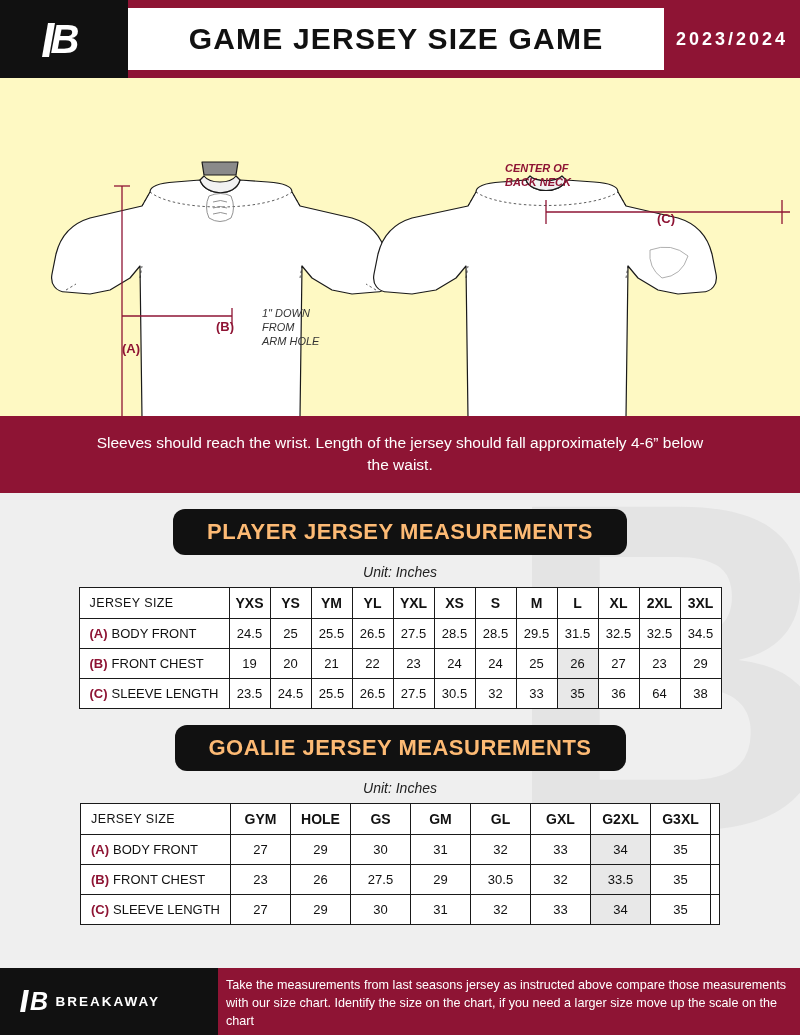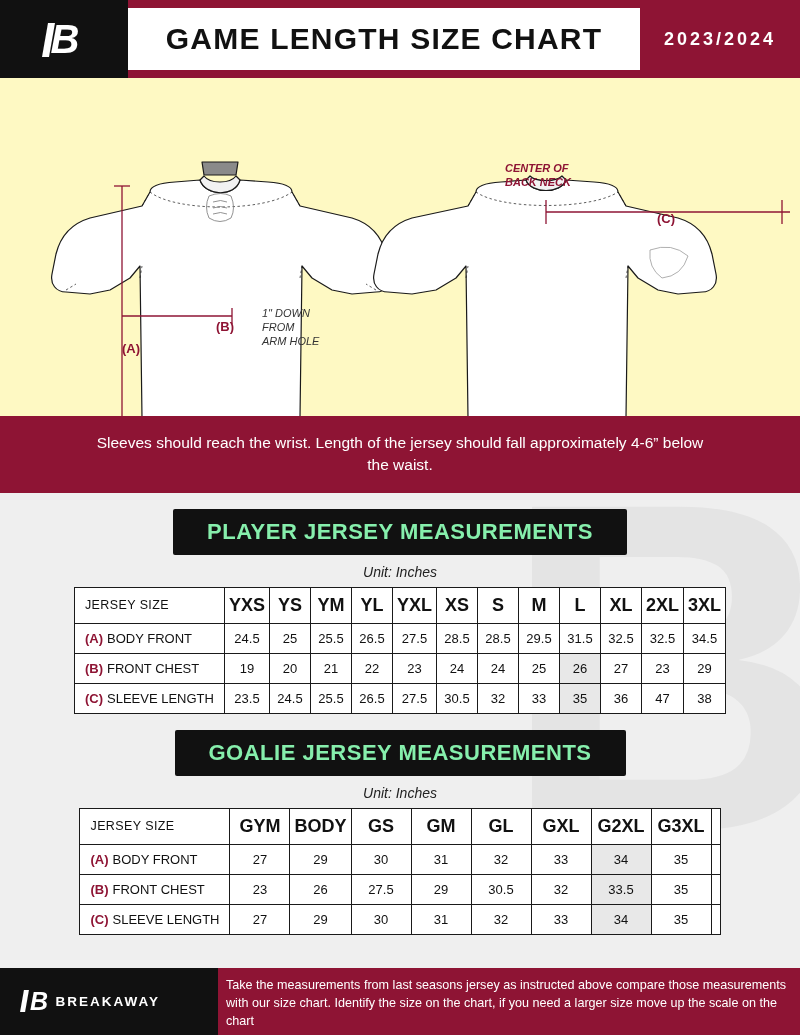--- a/index.html
+++ b/index.html
@@ -71,21 +71,21 @@
     position: relative;
   }
   .header-title {
     font-size: 30px;
     font-weight: bold;
     letter-spacing: 1.2px;
     color: #111;
     font-family: "Liberation Sans", sans-serif;
   }
   .header-season {
-    width: 160px;
+    width: 136px;
     background: #8e1434;
     color: #fff;
     display: flex;
     align-items: center;
     justify-content: center;
     font-size: 18px;
     font-weight: bold;
     letter-spacing: 3px;
   }
 
@@ -133,27 +133,27 @@
   }
 
   
   .section {
     position: relative;
     z-index: 1;
     padding-top: 16px;
   }
   .section-title {
     background: #111;
-    color: #86efac;
+    color: #fdba74;
     font-size: 22px;
     font-weight: bold;
     letter-spacing: 0.5px;
     text-align: center;
     padding: 10px 34px;
-    border-radius: 2px;
+    border-radius: 12px;
     display: inline-block;
     font-family: "Liberation Sans", sans-serif;
   }
   .title-row { text-align: center; }
   .unit {
     text-align: center;
     font-style: italic;
     font-size: 14px;
     color: #222;
     margin: 9px 0 7px 0;
@@ -173,21 +173,21 @@
     color: #111;
   }
   table.size-table th.hdr-label, table.size-table td.row-label {
     text-align: left;
     padding-left: 10px;
     padding-right: 6px;
     white-space: nowrap;
   }
   table.size-table th {
     font-weight: bold;
-    font-size: 18px;
+    font-size: 14px;
   }
   table.size-table th.hdr-label {
     font-weight: normal;
     font-size: 12.5px;
     letter-spacing: 0.4px;
   }
   .rowtag {
     color: #8e1434;
     font-weight: bold;
     margin-right: 4px;
@@ -250,21 +250,21 @@
 </head>
 <body>
 
 <div class="watermark">B</div>
 
 <div class="header">
   <div class="header-logo">
     <span class="logo-mark">B</span>
   </div>
   <div class="header-title-wrap">
-    <span class="header-title">GAME LENGTH SIZE CHART</span>
+    <span class="header-title">GAME JERSEY SIZE GAME</span>
   </div>
   <div class="header-season">2023/2024</div>
 </div>
 
 <div class="diagram">
   <svg width="800" height="338" viewBox="0 0 800 338">
     <g fill="#ffffff" stroke="#1a1a1a" stroke-width="1.2" stroke-linejoin="round">
 
       <path d="M150,114 C150,108 160,105 175,104 L200,102 C205,118 235,120 240,102 L268,104 C283,105 292,108 292,114
                L300,128 L352,140 C372,146 382,160 386,176 L390,196 C392,206 386,214 376,214 L352,216
@@ -387,38 +387,38 @@
         <td>23.5</td>
         <td>24.5</td>
         <td>25.5</td>
         <td>26.5</td>
         <td>27.5</td>
         <td>30.5</td>
         <td>32</td>
         <td>33</td>
         <td class="hl">35</td>
         <td>36</td>
-        <td>47</td>
+        <td>64</td>
         <td>38</td>
       </tr>
     </tbody>
   </table>
 </div>
 
 <div class="section">
   <div class="title-row">
     <span class="section-title">GOALIE JERSEY MEASUREMENTS</span>
   </div>
   <div class="unit">Unit: Inches</div>
   <table class="size-table goalie-table">
     <thead>
       <tr>
         <th class="hdr-label">JERSEY SIZE</th>
         <th class="sz">GYM</th>
-        <th class="sz">BODY</th>
+        <th class="sz">HOLE</th>
         <th class="sz">GS</th>
         <th class="sz">GM</th>
         <th class="sz">GL</th>
         <th class="sz">GXL</th>
         <th class="sz">G2XL</th>
         <th class="sz">G3XL</th>
         <th class="blank"></th>
       </tr>
     </thead>
     <tbody>

